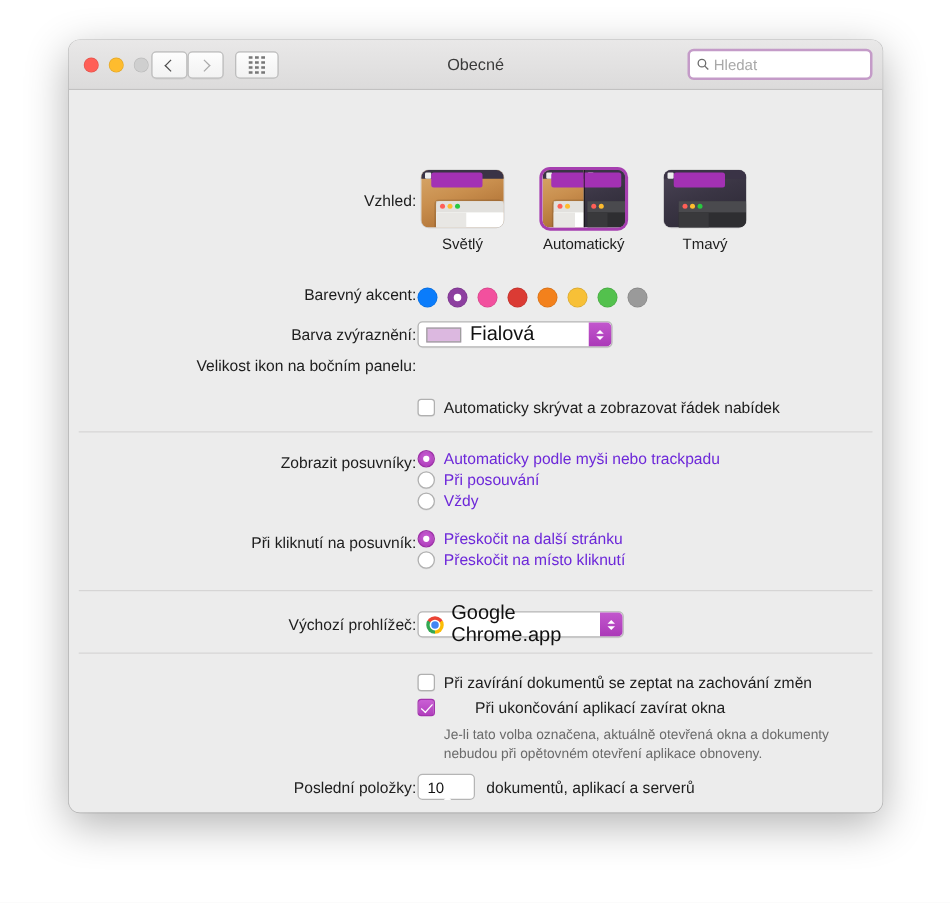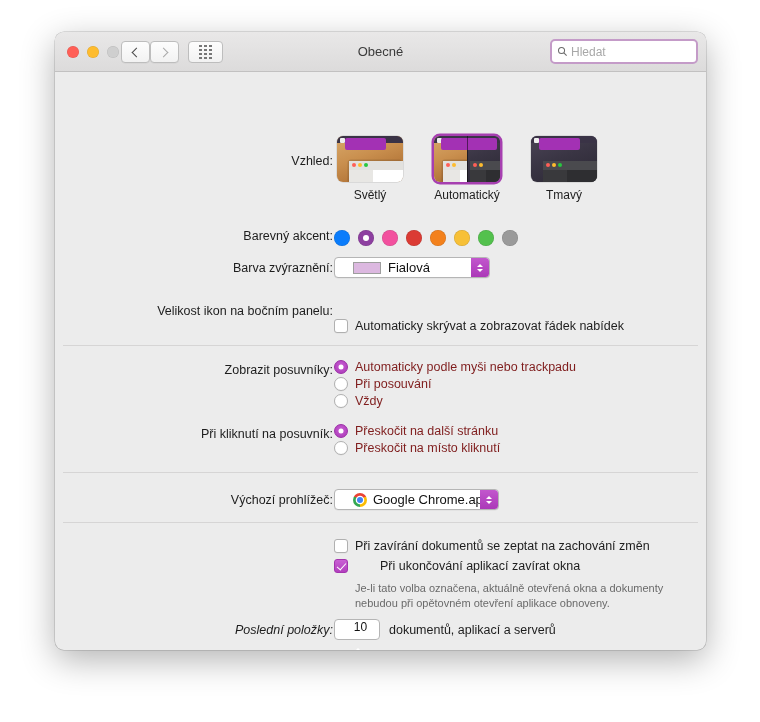--- a/index.html
+++ b/index.html
@@ -136,24 +136,23 @@
   }
 
   
   .popup {
     position: absolute;
     height: 21px;
     background: #ffffff;
     border: 0.5px solid #b5b5b5;
     border-radius: 4px;
     display: flex; align-items: center;
-    padding-left: 18px;
-    font-size: 13px; color: #111;
+    padding-left: 6px;
+    font-size: 16px; color: #111;
     box-shadow: 0 0.5px 0.5px rgba(0,0,0,0.07);
-    text-align: center;
   }
   .popup .arrows {
     position: absolute; right: 0; top: 0; bottom: 0; width: 18px;
     background: linear-gradient(to bottom,#c257cd,#ab39b8);
     border-top-right-radius: 3.5px; border-bottom-right-radius: 3.5px;
     display: flex; flex-direction: column; align-items: center; justify-content: center; gap: 2px;
   }
   .arrows .up, .arrows .dn { width:0; height:0; border-left:3.2px solid transparent; border-right:3.2px solid transparent; }
   .arrows .up { border-bottom: 3.6px solid #fff; }
   .arrows .dn { border-top: 3.6px solid #fff; }
@@ -180,21 +179,21 @@
   .cblabel { font-size: 12.5px; color: #1d1d1d; line-height: 15px; }
 
   
   .radio-group { position: absolute; }
   .rrow { display: flex; align-items: center; margin-bottom: 3px; }
   .rd { width: 14px; height: 14px; border-radius: 50%; flex: none; margin-right: 7px; position: relative; }
   .rd.off { background:#fff; border: 0.5px solid #b0b0b0; box-shadow: 0 0.5px 0.5px rgba(0,0,0,0.06); }
   .rd.on { background: radial-gradient(circle at 50% 40%, #c95fd4, #a936b6); border: 0.5px solid #9b2fa6; }
   .rd.on::after { content:""; position:absolute; left:50%; top:50%; transform:translate(-50%,-50%);
     width:5px; height:5px; border-radius:50%; background:#fff; }
-  .rlabel-txt { font-size: 12.5px; color: #7f1d1d; }
+  .rlabel-txt { font-size: 12.5px; color: #6d28d9; }
 
   
   .stepper {
     position: absolute; height: 21px; width: 46px;
     background:#fff; border:0.5px solid #b5b5b5; border-radius:4px;
     display:flex; align-items:center; padding-left:7px; font-size:12px; color:#111;
   }
   .helptext { position:absolute; font-size: 11px; color: #6a6a6a; line-height: 15px; }
 </style>
 </head>
@@ -341,21 +340,21 @@
     <div class="rlabel" style="top:189px; right:373px;">Barva zvýraznění:</div>
     <div class="popup" style="left:279px; top:185px; width:156px;">
       <span class="swatch-purple" style="background: rgb(220, 184, 224);"></span>
       <span>Fialová</span>
       <span class="arrows">
         <span class="up"></span>
           <span class="dn"></span>
       </span>
     </div>
 
-    <div class="rlabel" style="top:232px; right:373px;">Velikost ikon na bočním panelu:</div>
+    <div class="rlabel" style="top:214px; right:373px;">Velikost ikon na bočním panelu:</div>
 
     <div class="cbrow" style="left:279px; top:211px; margin-top:36px;">
       <span class="cb off"></span>
       <span class="cblabel">Automaticky skrývat a zobrazovat řádek nabídek</span>
     </div>
 
     <div class="sep" style="top:273px;"></div>
 
     <div class="rlabel" style="top:291px; right:373px;">Zobrazit posuvníky:</div>
     <div class="radio-group" style="left:279px; top:288px;">
@@ -405,22 +404,22 @@
     </div>
 
     <div class="cbrow" style="left:279px; top:487px;gap:25px;">
       <span class="cb on"></span>
       <span class="cblabel">Při ukončování aplikací zavírat okna</span>
     </div>
 
     <div class="helptext" style="left:300px; top:509px;">Je-li tato volba označena, aktuálně otevřená okna a dokumenty</div>
     <div class="helptext" style="left:300px; top:524px;">nebudou při opětovném otevření aplikace obnoveny.</div>
 
-    <div class="rlabel" style="top:551px; right:373px;font-style:italic;">Poslední položky:</div>
-    <div class="stepper" style="left:279px; top:547px;flex-direction:column;">
+    <div class="rlabel" style="top:551px; right:373px;">Poslední položky:</div>
+    <div class="stepper" style="left:279px; top:547px;">
       <span>10</span>
       <span class="arrows">
         <span class="up"></span><span class="dn"></span>
       </span>
     </div>
     <div class="cblabel" style="position:absolute; left:334px; top:551px;">dokumentů, aplikací a serverů</div>
 
   </div>
 </div>
 

